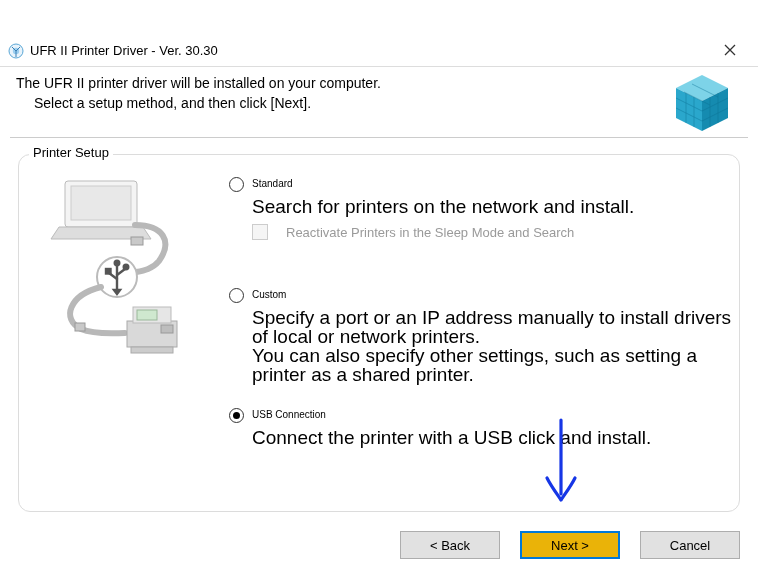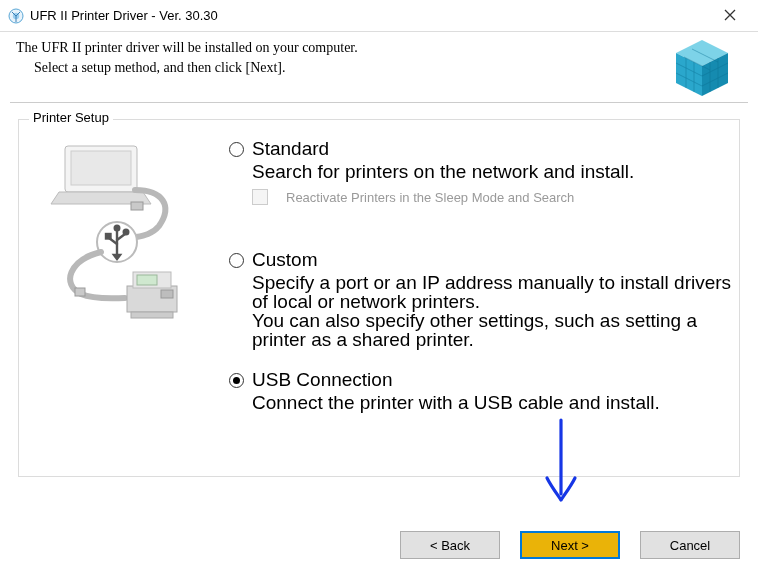--- a/index.html
+++ b/index.html
@@ -15,20 +15,21 @@
     overflow: hidden;
     position: relative;
   }
   .titlebar {
     height: 32px;
     display: flex;
     align-items: center;
     padding: 0 8px;
     border-bottom: 1px solid #ddd;
     background: #fff;
+    margin-top: 35px;
   }
   .titlebar .app-icon {
     width: 16px; height: 16px;
     margin-right: 6px;
   }
   .titlebar .title {
     flex: 1;
     font-size: 13px;
     color: #000;
   }
@@ -37,41 +38,40 @@
     text-align: center;
     font-size: 14px;
     color: #333;
     cursor: pointer;
   }
 
   .header {
     padding: 8px 16px 10px 16px;
     position: relative;
     min-height: 70px;
-    font-family: Liberation Serif, serif;
   }
   .header .line1 { font-size: 14px; color:#000; }
   .header .line2 { font-size: 14px; color:#000; padding-left: 18px; margin-top: 4px;}
   .header .logo {
     position: absolute;
     right: 24px;
     top: 6px;
     width: 64px;
     height: 62px;
   }
 
   .divider {
     border-top: 1px solid #ccc;
     margin: 0 10px;
   }
 
   .group {
     margin: 16px 18px 0 18px;
     border: 1px solid #dcdcdc;
-    border-radius: 0;
+    border-radius: 12px;
     position: relative;
     padding: 20px 4px 18px 16px;
     height: 358px;
   }
   .group-label {
     position: absolute;
     top: -10px;
     left: 10px;
     background: #fff;
     padding: 0 4px;
@@ -108,21 +108,21 @@
     cursor: pointer;
   }
   .radio.selected::after {
     content: "";
     position: absolute;
     width: 7px; height: 7px;
     background: #000;
     border-radius: 50%;
     top: 3px; left: 3px;
   }
-  .opt-title { font-size: 19px; line-height: 18px; }
+  .opt-title { font-size: 10px; line-height: 18px; }
   .opt-desc { font-size: 19px; line-height: 19px; color:#000; margin-left: 23px; margin-bottom: 4px; }
   .sub-check {
     display: flex;
     align-items: center;
     gap: 18px;
     margin-left: 23px;
     margin-top: 4px;
     margin-bottom: 12px;
     color: #9a9a9a;
   }
@@ -274,21 +274,21 @@
       </div>
       <div class="opt-desc" style="white-space:pre-line">Specify a port or an IP address manually to install drivers of local or network printers.
 You can also specify other settings, such as setting a printer as a shared printer.</div>
 
       <div style="height:18px"></div>
 
       <div class="opt">
         <span class="radio selected"></span>
         <span class="opt-title">USB Connection</span>
       </div>
-      <div class="opt-desc">Connect the printer with a USB cable and install.</div>
+      <div class="opt-desc">Connect the printer with a USB click and install.</div>
     </div>
   </div>
 </fieldset>
 
 <div class="footer">
   <button class="btn">&lt; Back</button>
   <button class="btn primary">Next &gt;</button>
   <button class="btn">Cancel</button>
 </div>
 

